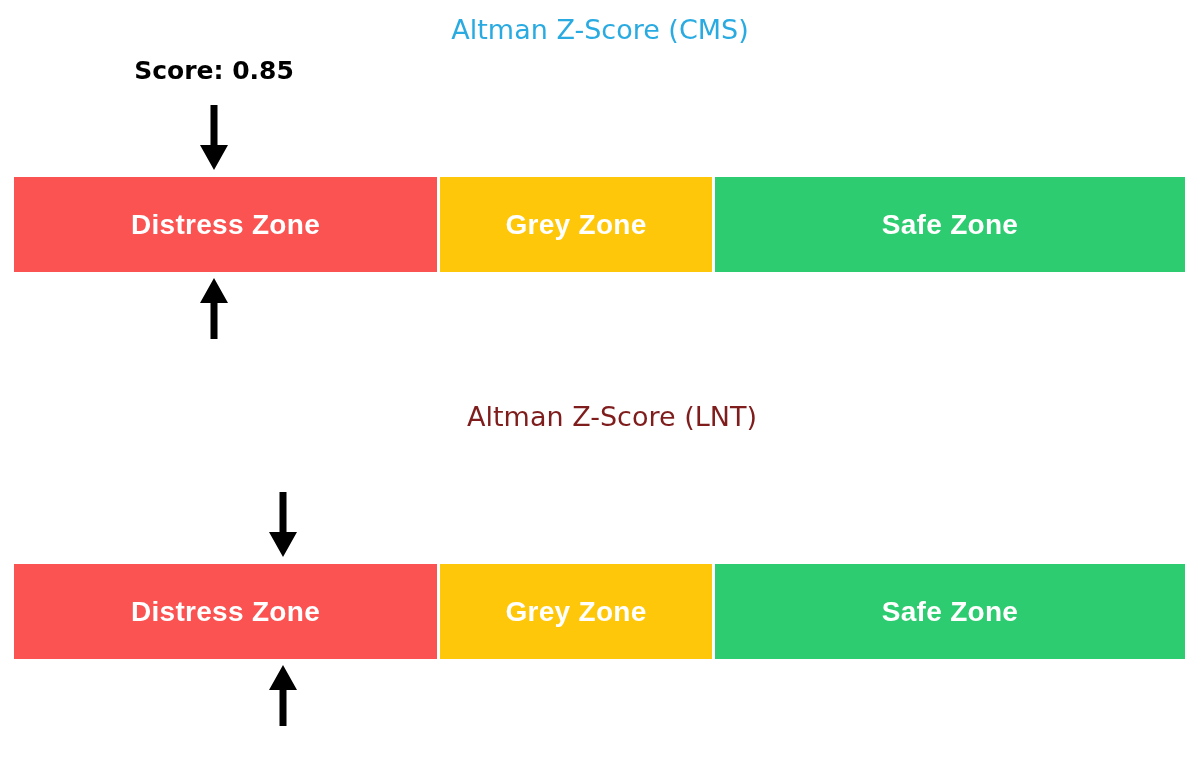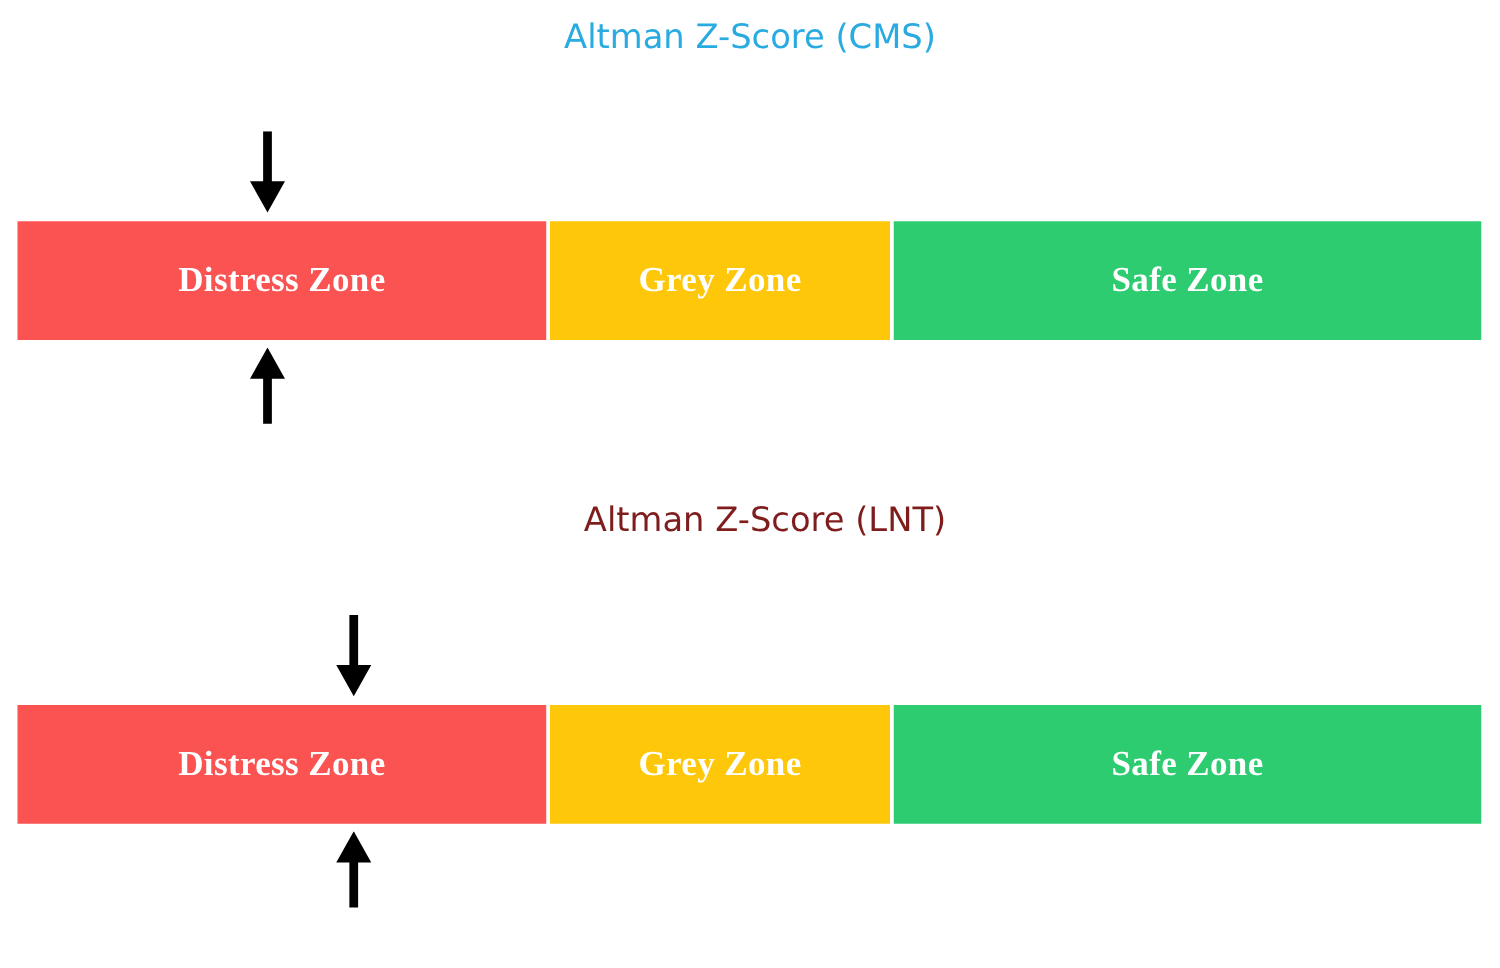--- a/index.html
+++ b/index.html
@@ -63,38 +63,39 @@
     align-items: stretch;
   }
   .zone {
     height: 100%;
     display: flex;
     align-items: center;
     justify-content: center;
     box-sizing: border-box;
   }
   .zone-label {
-    font-family: Liberation Serif, serif;
+    font-family: Liberation Sans, sans-serif;
     font-size: 28px;
     font-weight: bold;
     color: #ffffff;
     white-space: nowrap;
     letter-spacing: 0.3px;
   }
   .zone.distress { flex: 0 0 423px; margin-right: 3px; }
   .zone.grey     { flex: 0 0 272px; margin-right: 3px; align-items: center; }
   .zone.safe     { flex: 1 1 auto; }
 </style>
 </head>
 <body>
 
 <div class="gauge-panel" style="top:0px; height:387px;">
 
   <div class="panel-title" style="top:14px; color:#29abe2;">Altman Z-Score (CMS)</div>
 
+  <div class="score-label" style="top:56px; left:214px;">Score: 0.85</div>
 
   <div class="arrow" style="top:105px; left:214px;">
     <svg width="34" height="66" viewBox="0 0 34 66" aria-hidden="true">
       <path d="M13.5 0 H20.5 V40 H31 L17 65 L3 40 H13.5 Z" fill="#000000"></path>
     </svg>
   </div>
 
   <div class="zone-bar" style="top:177px;">
     <div class="zone distress" style="background:#fb5252;">
       <span class="zone-label">Distress Zone</span>

